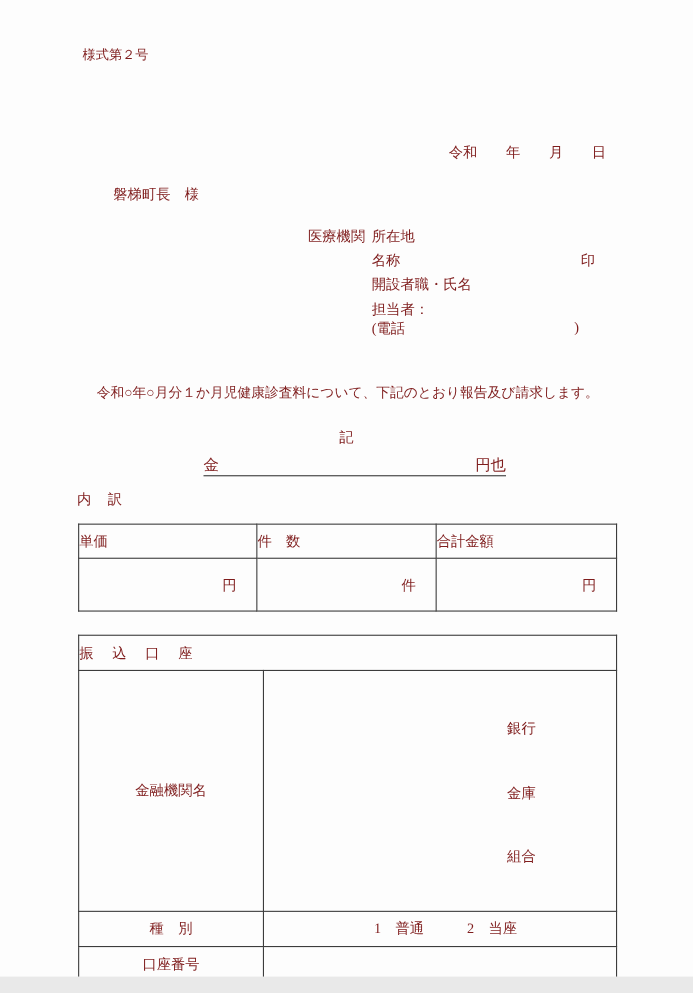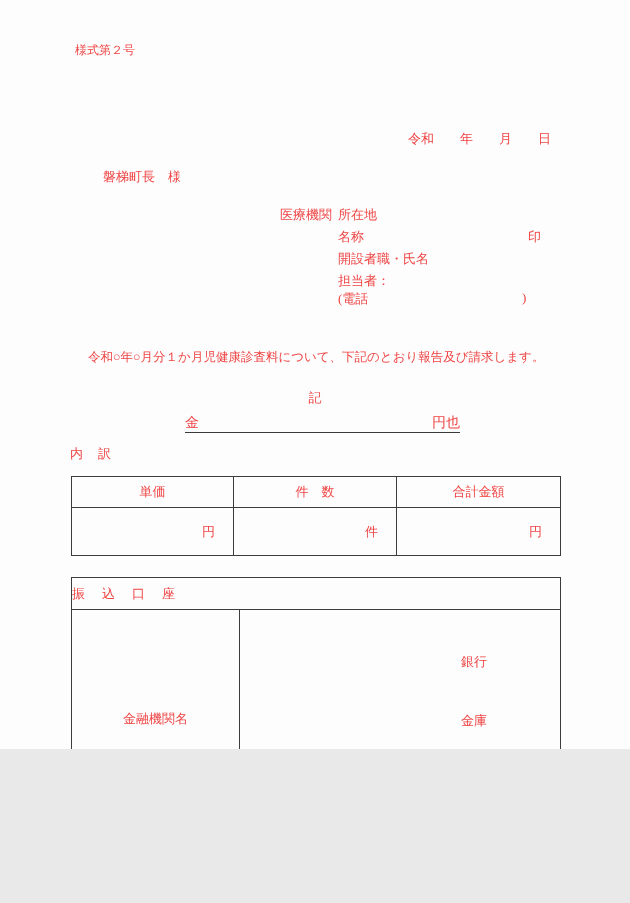--- a/index.html
+++ b/index.html
@@ -1,18 +1,18 @@
 <!DOCTYPE html>
 <html lang="ja"><head>
 <meta charset="utf-8">
 <style>
   html,body { margin:0; padding:0; background:#e9e9e9; }
   .page {
-    position:relative; width:630px; height:749px; margin:0 auto;
-    background:#fdfdfd; color:#ef4444;
+    position:relative; width:630px; height:888px; margin:0 auto;
+    background:#fdfdfd; color:#7f1d1d;
     font-family:"Liberation Serif","DejaVu Serif",serif;
     overflow:hidden;
   }
   .abs { position:absolute; white-space:pre; }
 
   .form-number { left:75px; top:42px; font-size:12px; }
   .doc-title  { left:78px; top:70px; font-size:21px; letter-spacing:1px; }
   .date-line  { left:408px; top:130px; font-size:13px; }
   .addressee  { left:103px; top:168px; font-size:13px; }
 
@@ -35,21 +35,21 @@
     border-bottom:1.4px solid #3a3a3a; font-size:14px; position:absolute;
   }
   .breakdown-label { left:70px; top:445px; font-size:13px; letter-spacing:1px; }
 
   table { border-collapse:collapse; table-layout:fixed; position:absolute; }
   td {
     border:1px solid #3c3c3c; font-size:13px; padding:0;
     vertical-align:middle; overflow:hidden;
   }
   .t1 { left:71px; top:476px; width:489px; }
-  .t1 .hdr td { height:30px; text-align:center; }
+  .t1 .hdr td { height:30px; }
   .t1 .dat td { height:47px; text-align:right; padding-right:18px; }
 
   .t2 { left:71px; top:577px; width:489px; }
   .t2 .title-cell { height:31px; text-align:left; letter-spacing:2px; }
   .t2 .lbl { text-align:center; }
   .r-bank .lbl, .r-bank .val { height:57px; }
   .r-branch td { height:37px; }
   .r-type td   { height:31px; }
   .r-number td { height:32px; }
   .bank-types { padding:3px 0 0 221px; line-height:19.5px; font-size:13px; white-space:pre; }
@@ -115,20 +115,24 @@
     <tr class="r-bank">
       <td class="lbl">金融機関名</td>
       <td class="val">
         <div class="bank-types">
           <div>銀行</div>
           <div>金庫</div>
           <div>組合</div>
         </div>
       </td>
     </tr>
+    <tr class="r-type">
+      <td class="lbl">種　別</td>
+      <td class="type-val">1　普通　　　2　当座</td>
+    </tr>
     <tr class="r-number">
       <td class="lbl">口座番号</td>
       <td></td>
     </tr>
 
   </tbody>
     </table>
 
 </div>
 

